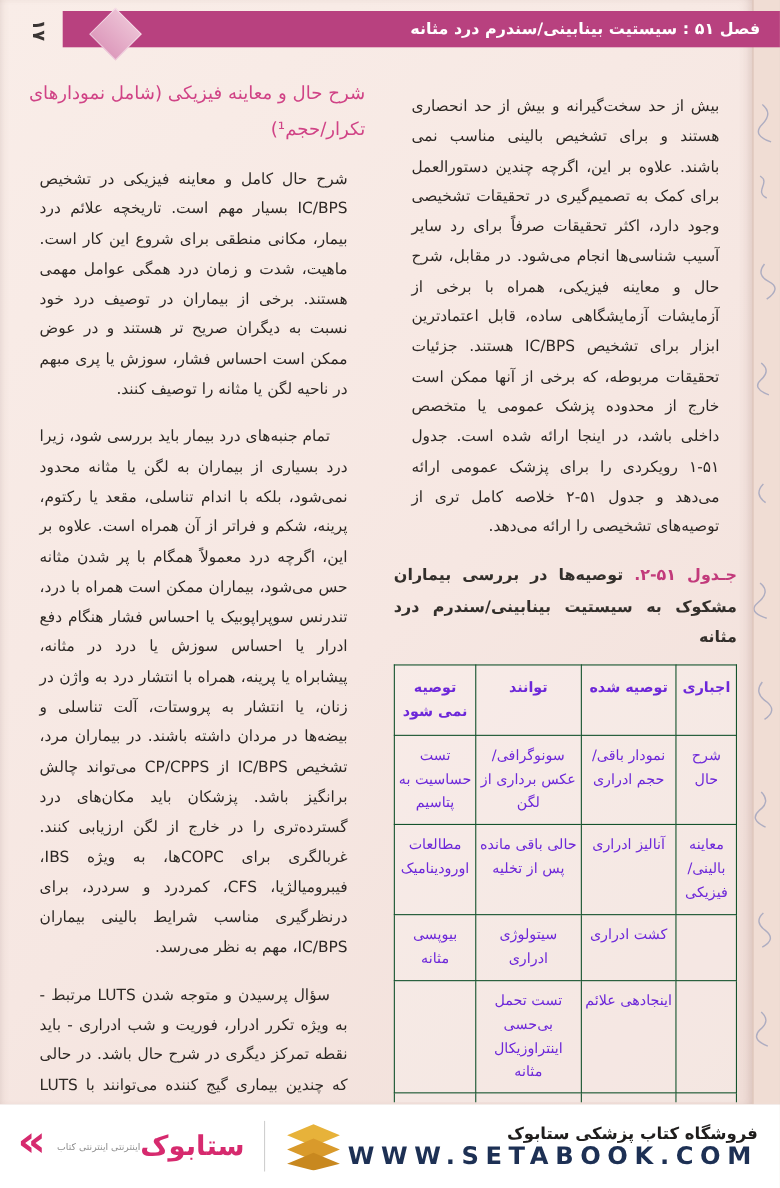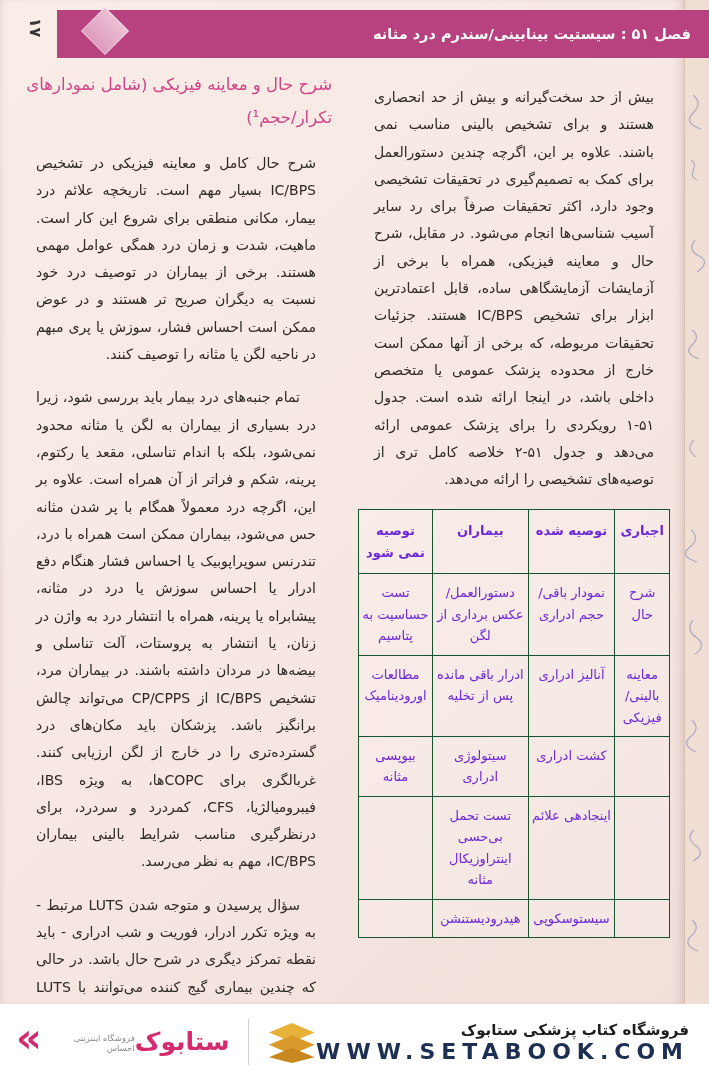--- a/index.html
+++ b/index.html
@@ -20,21 +20,21 @@
   }
   .page-edge {
     position: absolute; right: 0; top: 0;
     width: 25px; height: 1004px;
     background: #f0ddd4;
     border-left: 1px solid #d8bdb2;
   }
 
   
   .chapter-bar {
-    position: absolute; left: 57px; right: 0; top: 10px; height: 48px;
+    position: absolute; left: 57px; right: 0; top: 10px; height: 33px;
     background: #b8417f;
     color: #fff;
     display: flex; align-items: center;
     direction: rtl;
     padding-right: 18px;
     font-size: 14.5px; font-weight: bold;
     z-index: 3;
   }
   .page-number {
     position: absolute; left: 26px; top: 18px;
@@ -157,41 +157,45 @@
 <div class="chapter-bar">
   <span>فصل ۵۱ : سیستیت بینابینی/سندرم درد مثانه</span>
 </div>
 <div class="corner-diamond"></div>
 
 <div class="content">
 
   <div class="col col-right">
     <p>بیش از حد سخت‌گیرانه و بیش از حد انحصاری هستند و برای تشخیص بالینی مناسب نمی باشند. علاوه بر این، اگرچه چندین دستورالعمل برای کمک به تصمیم‌گیری در تحقیقات تشخیصی وجود دارد، اکثر تحقیقات صرفاً برای رد سایر آسیب شناسی‌ها انجام می‌شود. در مقابل، شرح حال و معاینه فیزیکی، همراه با برخی از آزمایشات آزمایشگاهی ساده، قابل اعتمادترین ابزار برای تشخیص IC/BPS هستند. جزئیات تحقیقات مربوطه، که برخی از آنها ممکن است خارج از محدوده پزشک عمومی یا متخصص داخلی باشد، در اینجا ارائه شده است. جدول ۵۱-۱ رویکردی را برای پزشک عمومی ارائه می‌دهد و جدول ۵۱-۲ خلاصه کامل تری از توصیه‌های تشخیصی را ارائه می‌دهد.</p>
 
+    <div class="table-caption">
+      <span class="cap-label">جـدول ۵۱-۲.</span>
+      <span>توصیه‌ها در بررسی بیماران مشکوک به سیستیت بینابینی/سندرم درد مثانه</span>
+    </div>
 
     <table class="rec">
       <thead>
         <tr>
           <th>اجباری</th>
           <th>توصیه شده</th>
-          <th>بیماران</th>
+          <th>توانند</th>
           <th>توصیه نمی شود</th>
         </tr>
       </thead>
       <tbody>
         <tr>
           <td>شرح حال</td>
           <td>نمودار باقی/حجم ادراری</td>
-          <td>دستورالعمل/ عکس برداری از لگن</td>
+          <td>سونوگرافی/ عکس برداری از لگن</td>
           <td>تست حساسیت به پتاسیم</td>
         </tr>
         <tr>
           <td>معاینه بالینی/فیزیکی</td>
           <td>آنالیز ادراری</td>
-          <td>ادرار باقی مانده پس از تخلیه</td>
+          <td>حالی باقی مانده پس از تخلیه</td>
           <td>مطالعات اورودینامیک</td>
         </tr>
         <tr>
           <td></td>
           <td>کشت ادراری</td>
           <td>سیتولوژی ادراری</td>
           <td>بیوپسی مثانه</td>
         </tr>
         <tr>
           <td></td>
@@ -216,21 +220,21 @@
     <p>سؤال پرسیدن و متوجه شدن LUTS مرتبط - به ویژه تکرر ادرار، فوریت و شب ادراری - باید نقطه تمرکز دیگری در شرح حال باشد. در حالی که چندین بیماری گیج کننده می‌توانند با LUTS تظاهر</p>
   </div>
 
 </div>
 
 <div class="footer">
   <div class="logo-group">
     <span class="logo-mark">«</span>
     <div class="logo-text-block">
       <span class="logo-wordmark">ستابوک</span>
-      <span class="logo-subtitle">فروشگاه اینترنتی احساس</span>
+      <span class="logo-subtitle">اینترنتی اینترنتی کتاب</span>
     </div>
     <div class="logo-divider"></div>
     <svg width="52" height="44" viewBox="0 0 52 44">
       <polygon points="2,12 26,2 50,12 26,22" fill="#e7b23a"></polygon>
       <polygon points="2,25 26,15 50,25 26,35" fill="#d99a2b"></polygon>
       <polygon points="2,38 26,28 50,38 26,44" fill="#c8881f"></polygon>
     </svg>
   </div>
   <div class="right-block">
     <span class="store-name">فروشگاه کتاب پزشکی ستابوک</span>

